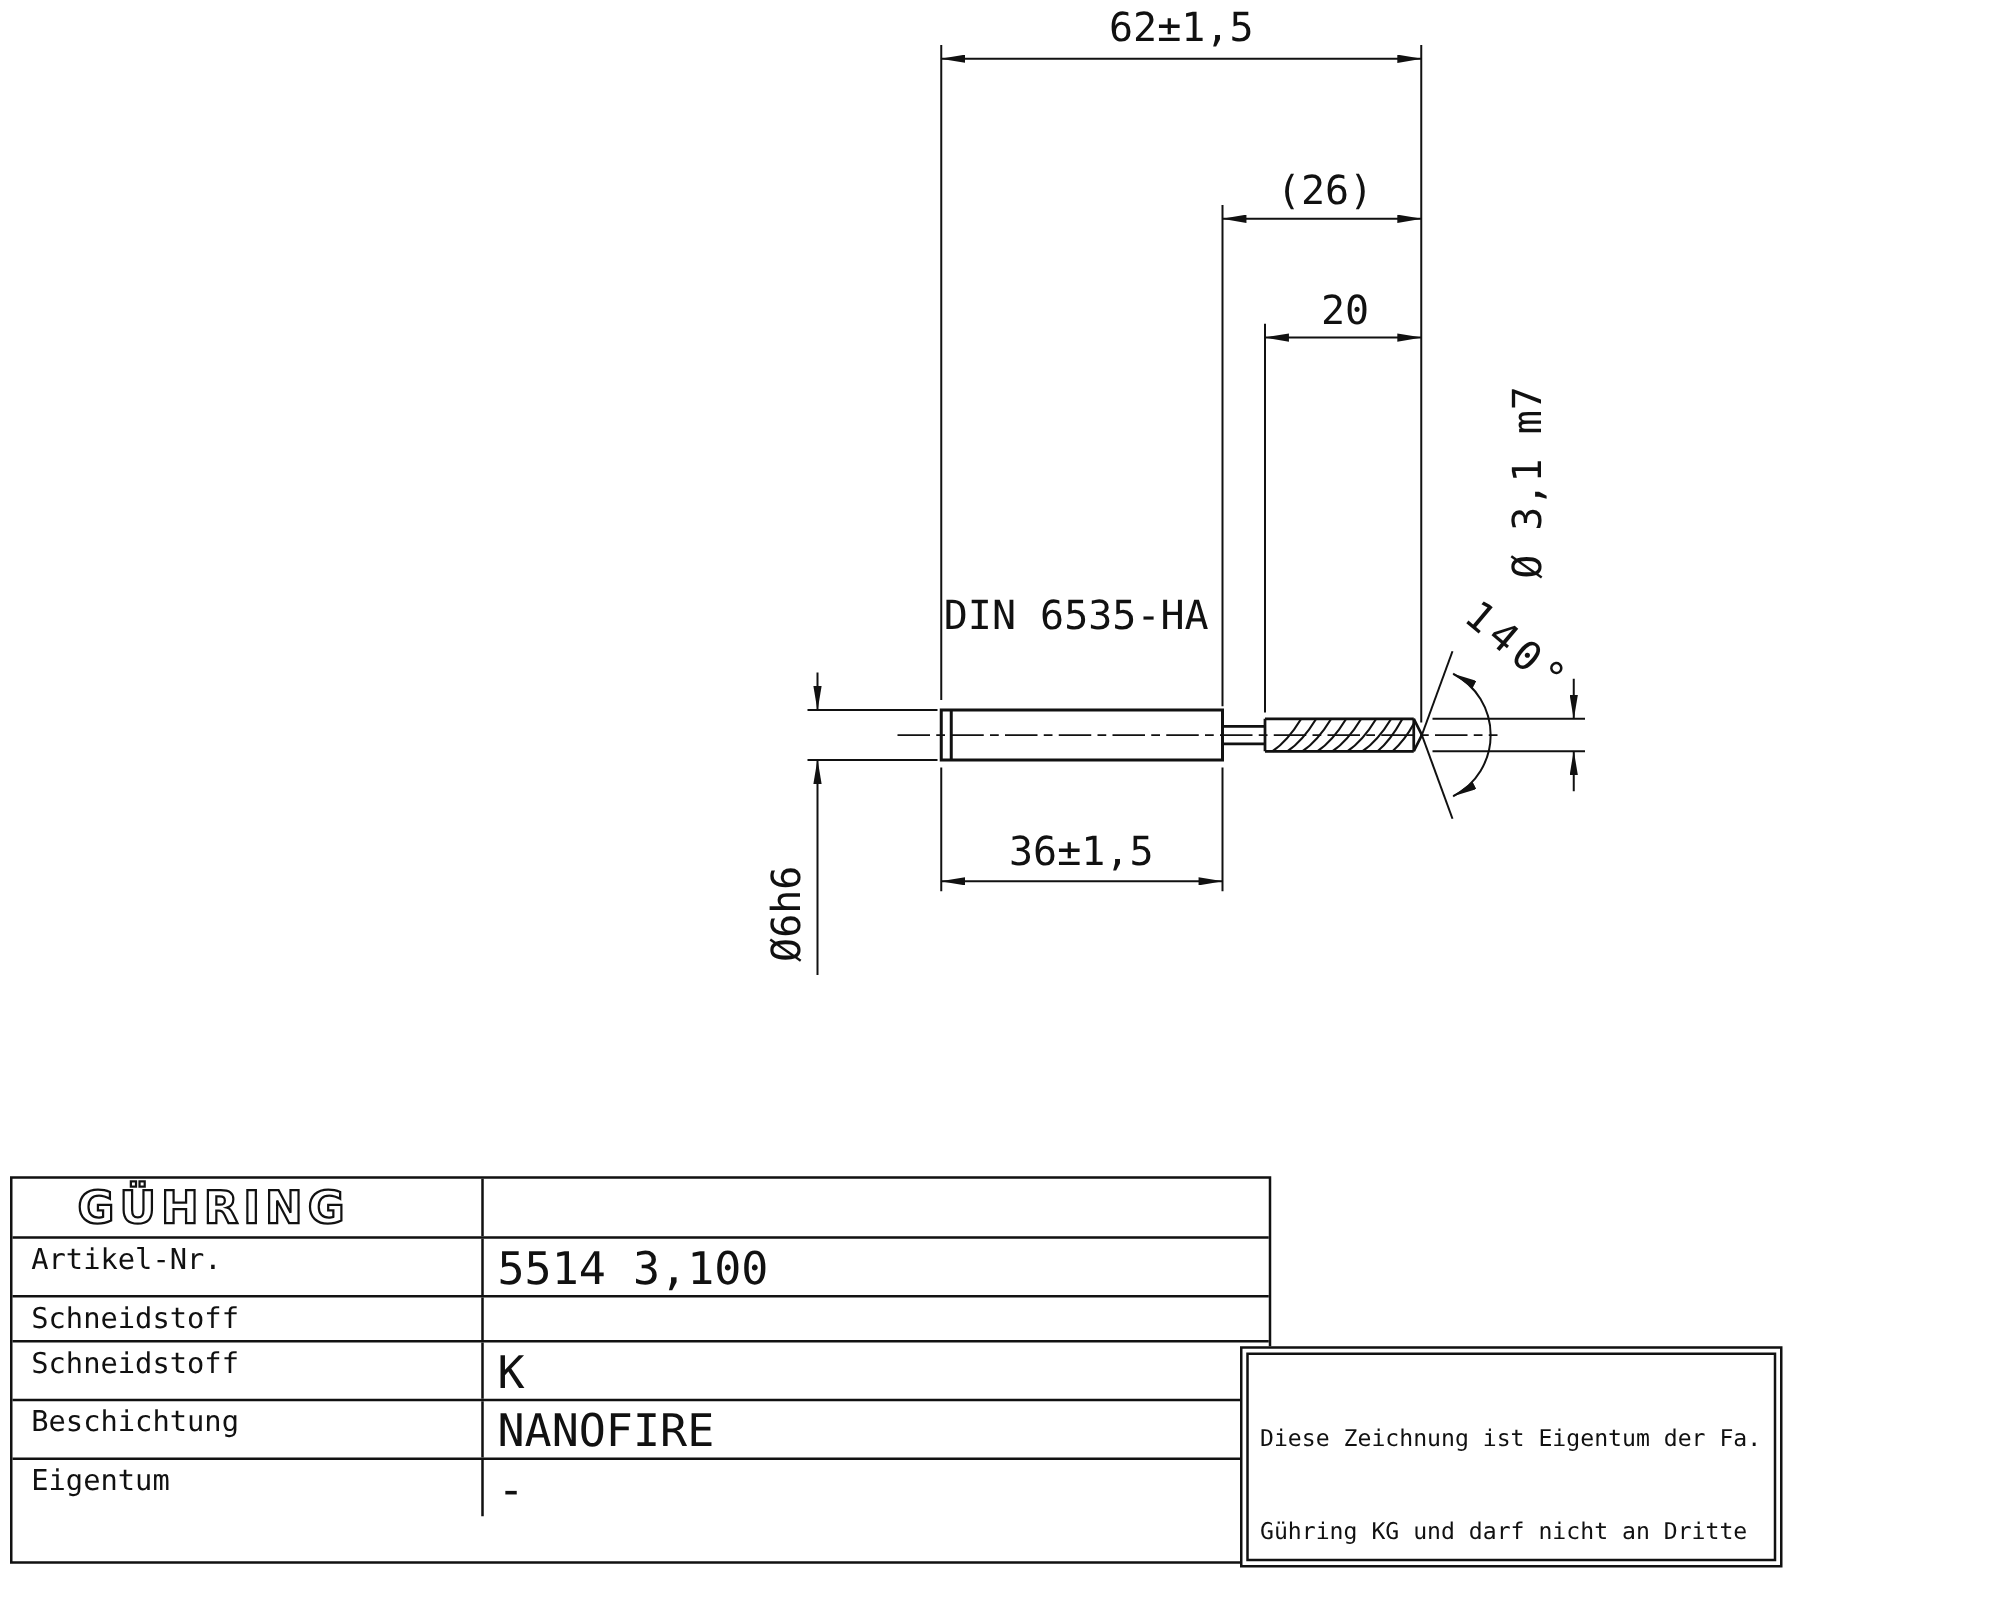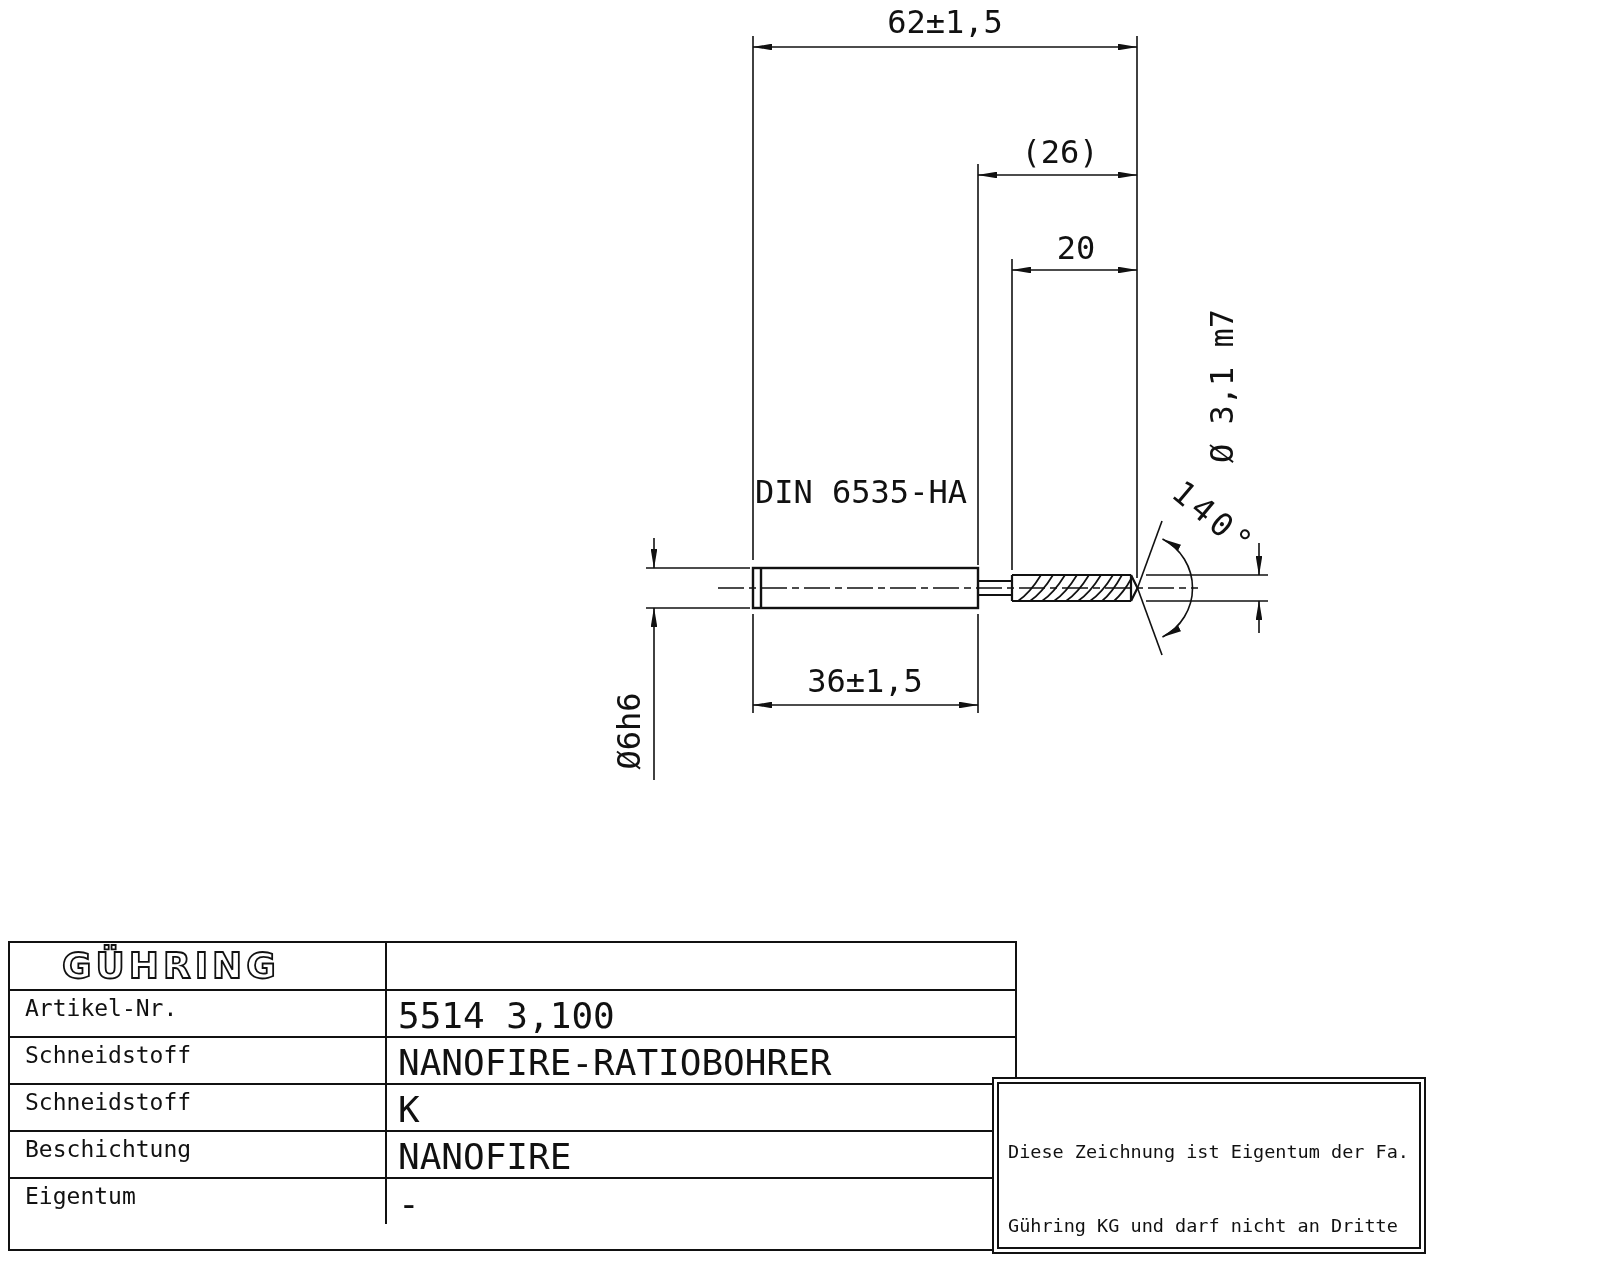--- a/index.html
+++ b/index.html
@@ -136,21 +136,20 @@
       </div>
       <div></div>
     </div>
 
     <div class="trow">
       <div class="tcell-label">Artikel-Nr.</div>
       <div class="tcell-value">5514 3,100</div>
     </div>
     <div class="trow">
       <div class="tcell-label">Schneidstoff</div>
-      <div class="tcell-value">NANOFIRE-RATIOBOHRER</div>
     </div>
     <div class="trow">
       <div class="tcell-label">Schneidstoff</div>
       <div class="tcell-value">K</div>
     </div>
     <div class="trow">
       <div class="tcell-label">Beschichtung</div>
       <div class="tcell-value">NANOFIRE</div>
     </div>
     <div class="trow">

